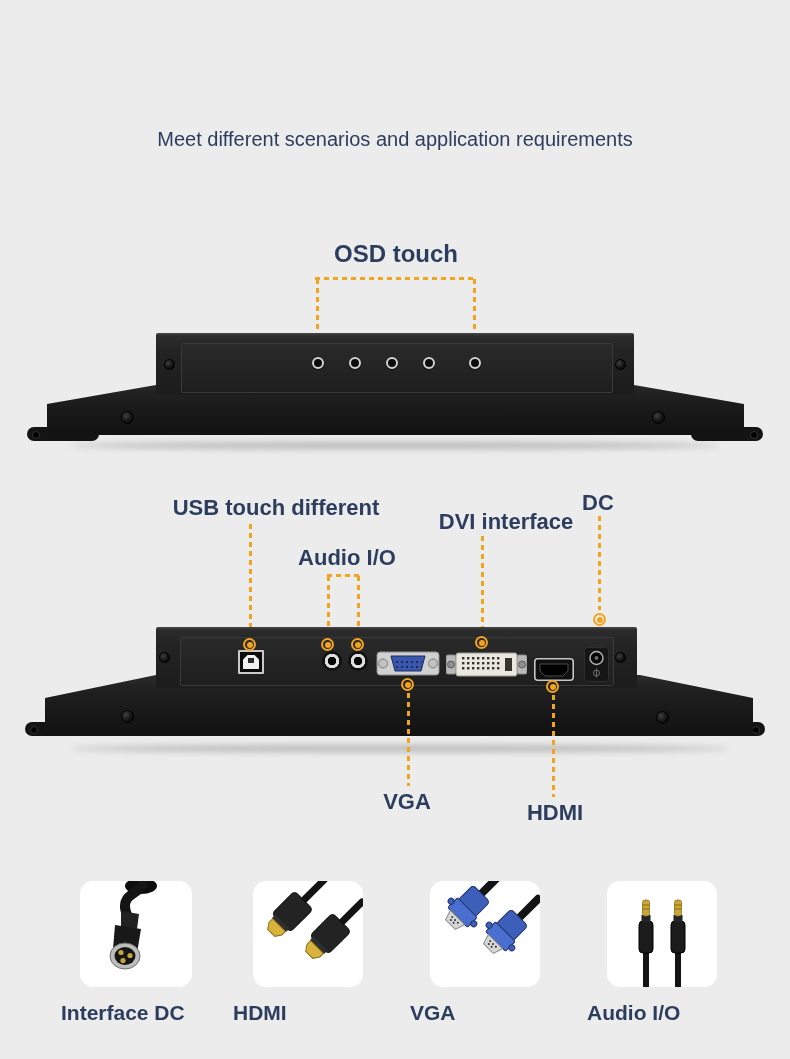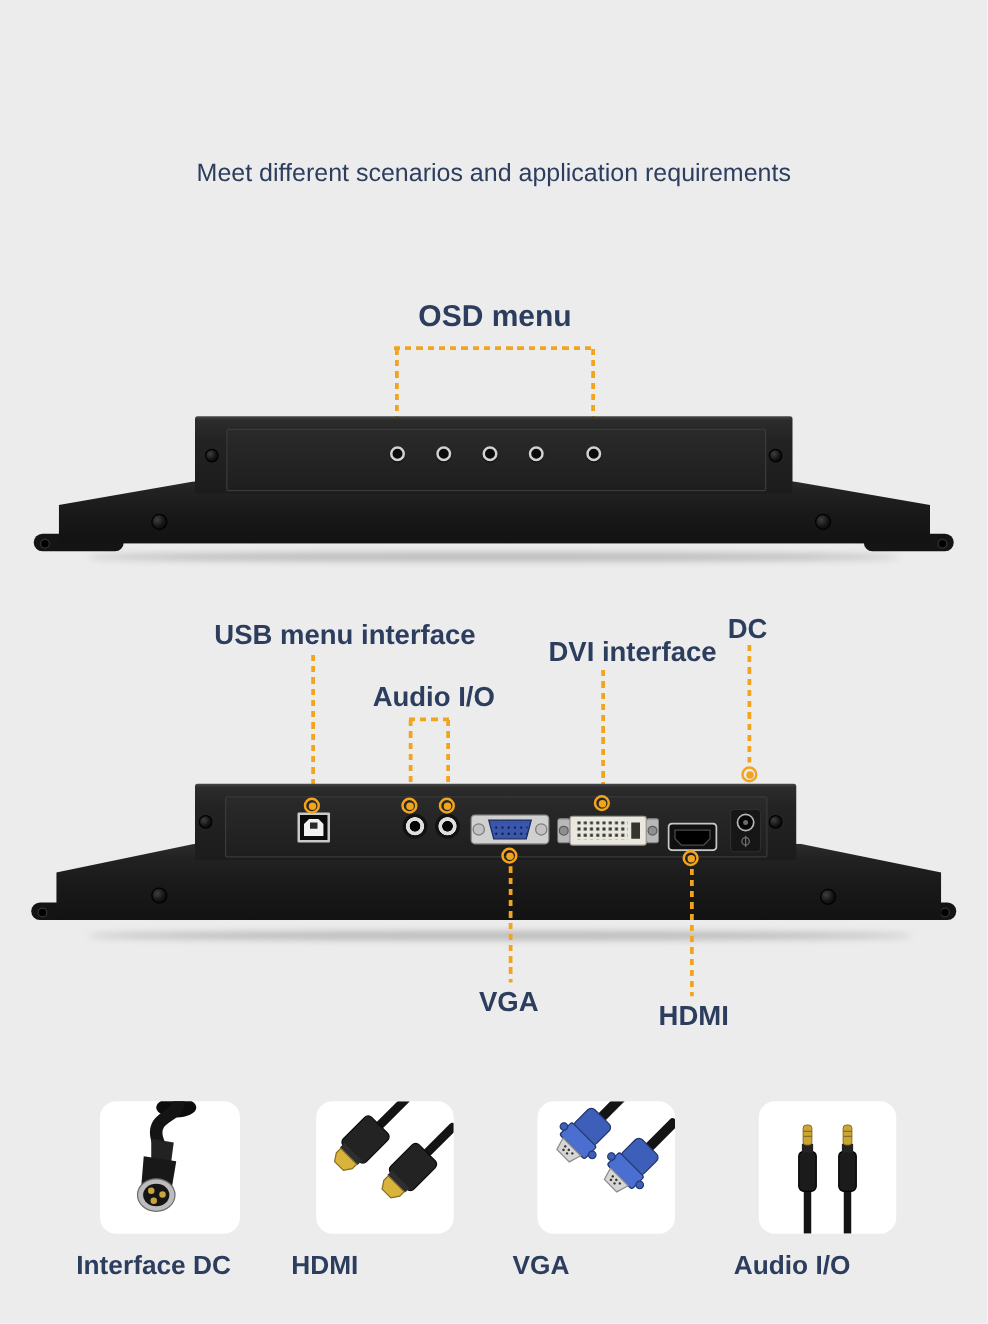--- a/index.html
+++ b/index.html
@@ -91,21 +91,21 @@
     background:radial-gradient(circle, #050505 0 4px, #dedede 4.5px 7px, #121212 7.5px 10px);
   }
 </style>
 </head>
 <body>
 
 <div class="stage">
 
   <div class="abs subtitle">Meet different scenarios and application requirements</div>
 
-  <div class="abs callout" style="left:296px; top:240px; width:200px; font-size:24px;">OSD menu</div>
+  <div class="abs callout" style="left:296px; top:240px; width:200px; font-size:24px;">OSD touch</div>
   <div class="abs dash-h" style="left:315px; top:277px; width:160px;"></div>
   <div class="abs dash-v" style="left:315.5px; top:279px; height:59px;"></div>
   <div class="abs dash-v" style="left:472.5px; top:279px; height:59px;"></div>
   <div class="abs ring-dot" style="left:311px; top:338px;"></div>
   <div class="abs ring-dot" style="left:467px; top:338px;"></div>
 
   <div class="abs shadow" style="left:70px; top:442px; width:650px;"></div>
   <div class="abs ear ear-left" style="left:27px;  top:427px; width:72px;"></div>
   <div class="abs ear ear-right" style="left:691px; top:427px; width:72px;"></div>
   <div class="abs m-foot" style="left:150px; top:392px; width:40px; height:14px;"></div>
@@ -118,21 +118,21 @@
   <div class="abs m-panel" style="left:156px; top:333px; width:478px; height:62px;"></div>
   <div class="abs m-recess" style="left:181px; top:343px; width:430px; height:48px;"></div>
   <div class="abs screw sm" style="left:164px; top:359px;"></div>
   <div class="abs screw sm" style="left:615px; top:359px;"></div>
   <div class="abs osd-btn" style="left:312px; top:357px;"></div>
   <div class="abs osd-btn" style="left:349px; top:357px;"></div>
   <div class="abs osd-btn" style="left:386px; top:357px;"></div>
   <div class="abs osd-btn" style="left:423px; top:357px;"></div>
   <div class="abs osd-btn" style="left:469px; top:357px;"></div>
 
-  <div class="abs callout" style="left:156px; top:495px; width:240px;">USB menu interface</div>
+  <div class="abs callout" style="left:156px; top:495px; width:240px;">USB touch different</div>
   <div class="abs callout" style="left:272px; top:545px; width:150px;">Audio I/O</div>
   <div class="abs callout" style="left:416px; top:509px; width:180px;">DVI interface</div>
   <div class="abs callout" style="left:568px; top:490px; width:60px;">DC</div>
 
   <div class="abs dash-v" style="left:248.5px; top:524px; height:112px;"></div>
   <div class="abs dash-h" style="left:326.5px; top:574px; width:34px;"></div>
   <div class="abs dash-v" style="left:326.5px; top:576px; height:60px;"></div>
   <div class="abs dash-v" style="left:356.5px; top:576px; height:60px;"></div>
   <div class="abs dash-v" style="left:480.5px; top:536px; height:98px;"></div>
   <div class="abs dash-v" style="left:597.5px; top:516px; height:94px;"></div>

